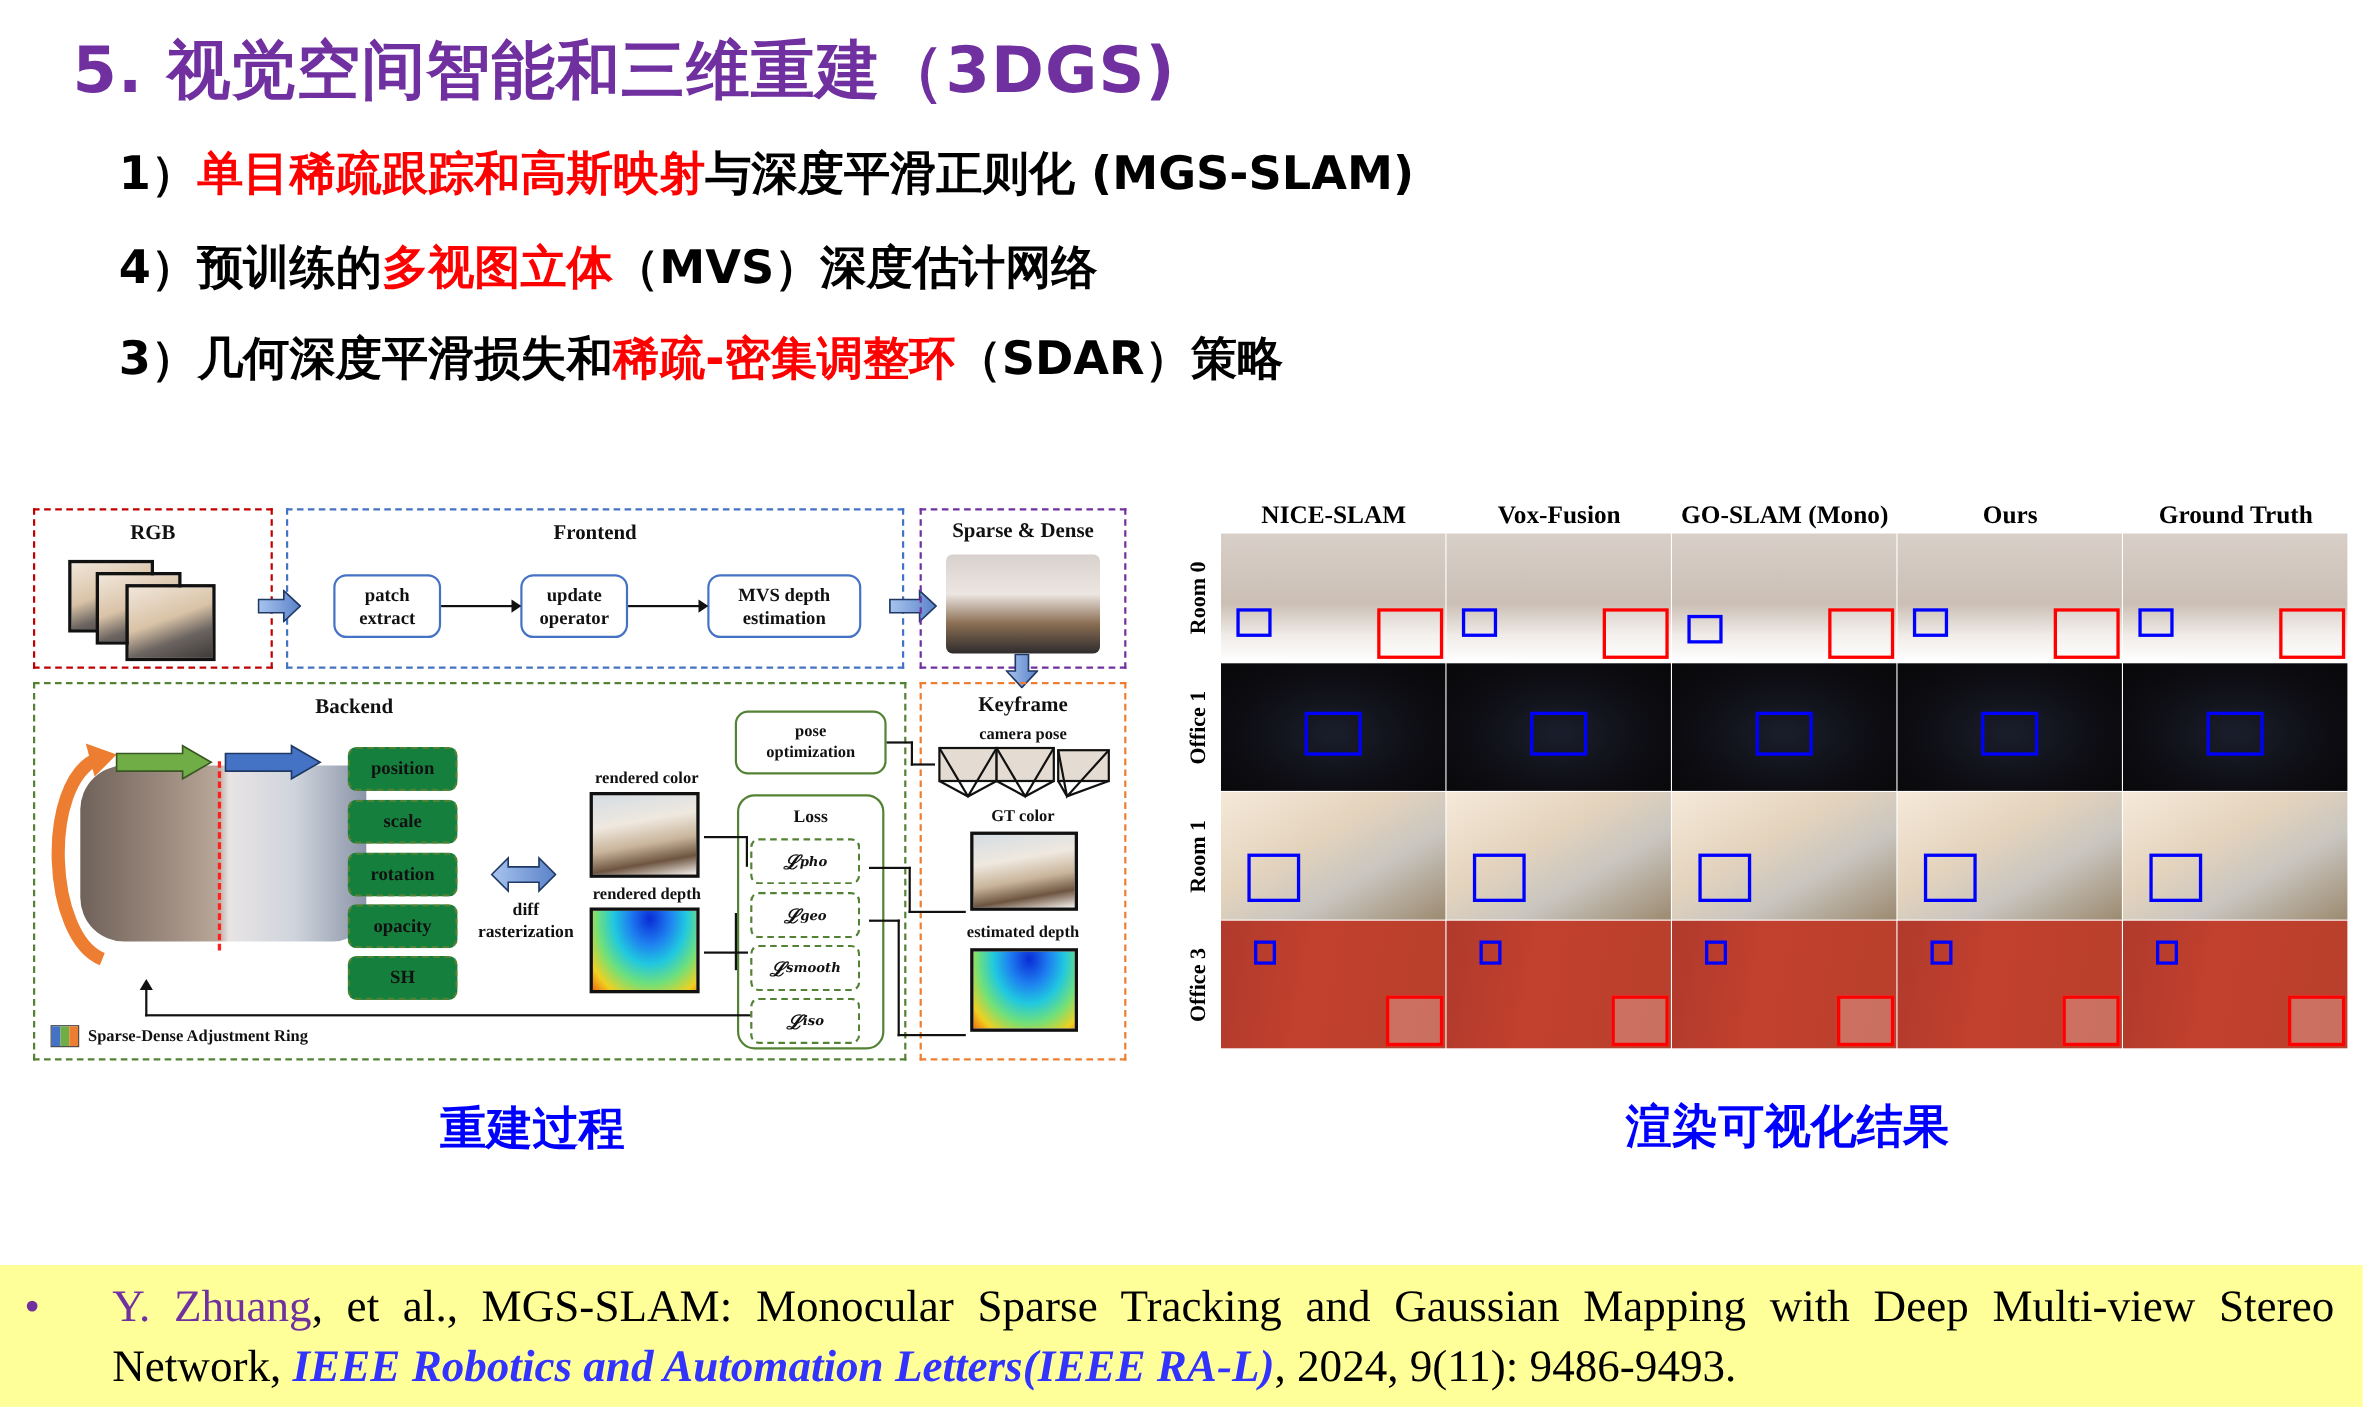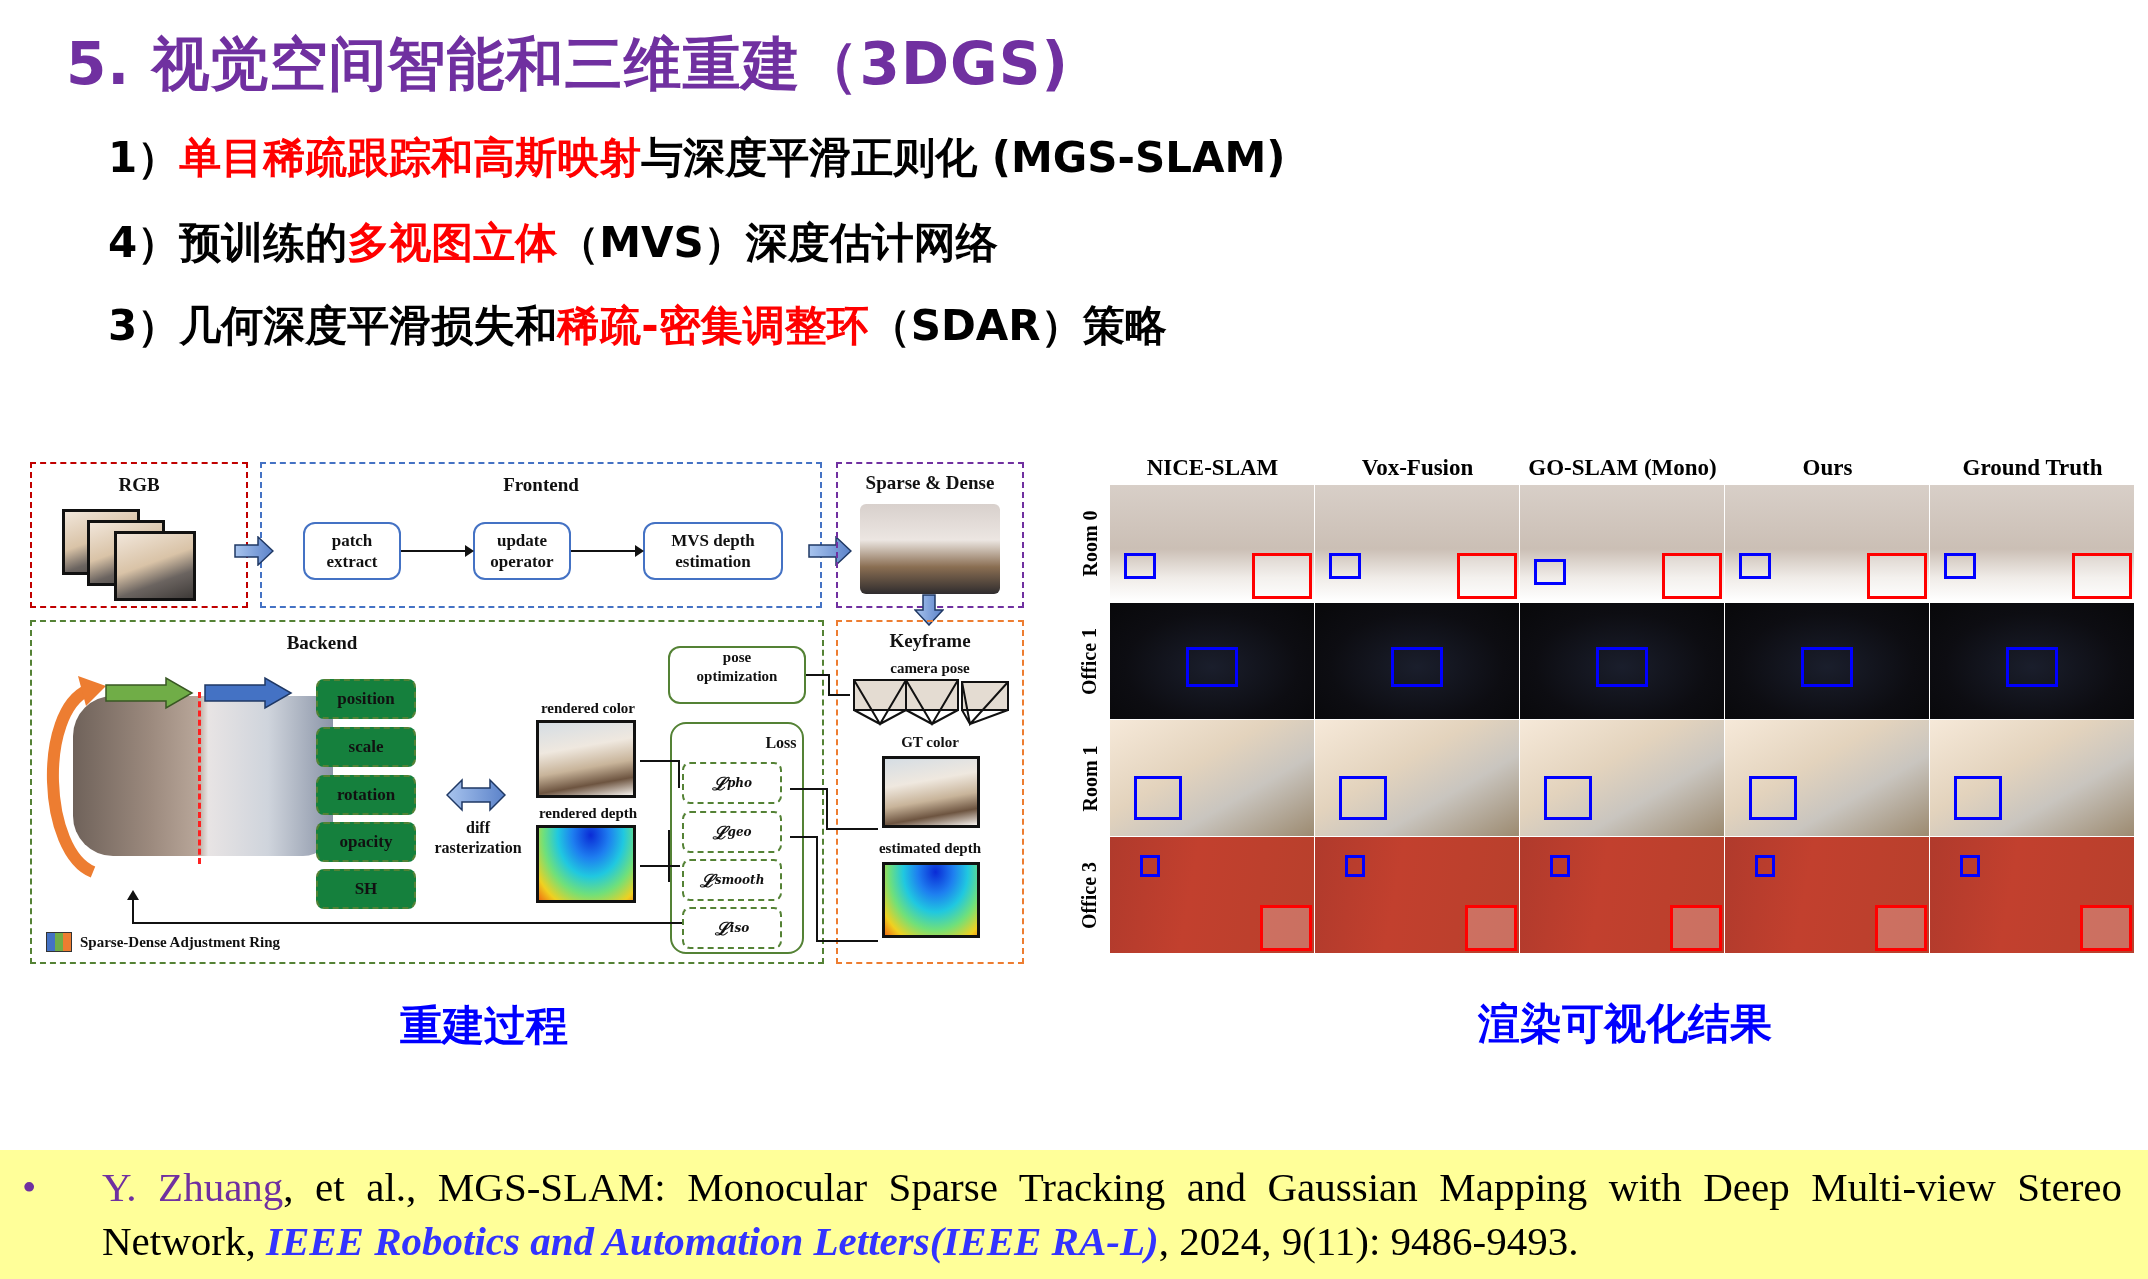--- a/index.html
+++ b/index.html
@@ -147,24 +147,24 @@
       <path d="M1 17 L16 2 V10 H44 V2 L59 17 L44 32 V24 H16 V32 Z" fill="url(#ga)" stroke="#1f3864" stroke-width="1.5"></path>
     </svg>
   <div style="position:absolute;left:395px;top:358px;width:110px;text-align:center;font-size:16px;white-space:pre-line;line-height:20px;">diff
 rasterization</div>
 
   <div style="position:absolute;left:495px;top:240px;width:130px;text-align:center;font-size:15px;">rendered color</div>
   <div class="photo living-img" style="left:508px;top:260px;width:100px;height:78px;"></div>
   <div style="position:absolute;left:495px;top:345px;width:130px;text-align:center;font-size:15px;">rendered depth</div>
   <div class="photo depth-img" style="left:508px;top:365px;width:100px;height:78px;"></div>
 
-  <div class="gsolid" style="left:640px;top:186px;width:138px;height:58px;border-radius:12px;display:flex;justify-content:center;text-align:center;font-size:15px;line-height:19px;white-space:pre-line;"><span>pose
+  <div class="gsolid" style="left:640px;top:186px;width:138px;height:58px;border-radius:12px;display:flex;align-items:center;justify-content:center;text-align:center;font-size:15px;line-height:19px;white-space:pre-line;"><span>pose
 optimization</span></div>
 
-  <div class="gsolid" style="left:642px;top:262px;width:134px;height:232px;padding-left:44px;">
+  <div class="gsolid" style="left:642px;top:262px;width:134px;height:232px;">
     <div style="position:absolute;top:10px;width:100%;text-align:center;font-size:16px;">Loss</div>
     <div class="lossitem" style="top:38px;">
         <span>ℒ</span>
         <sub>pho</sub>
       </div>
     <div class="lossitem" style="top:87px;">
         <span>ℒ</span>
         <sub>geo</sub>
       </div>
     <div class="lossitem" style="top:135px;">

